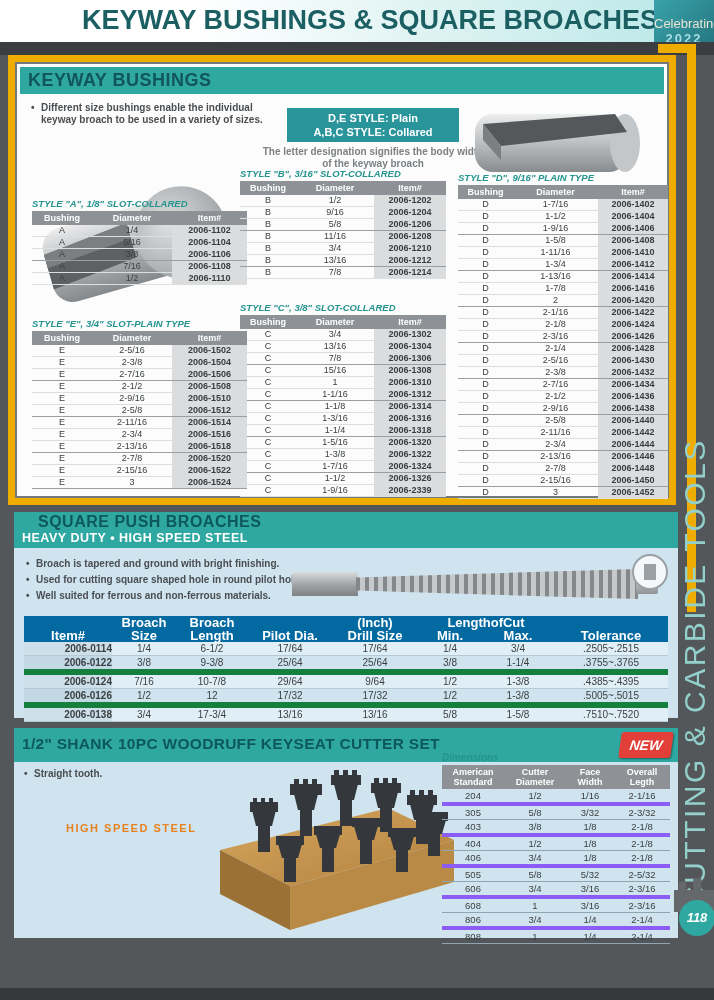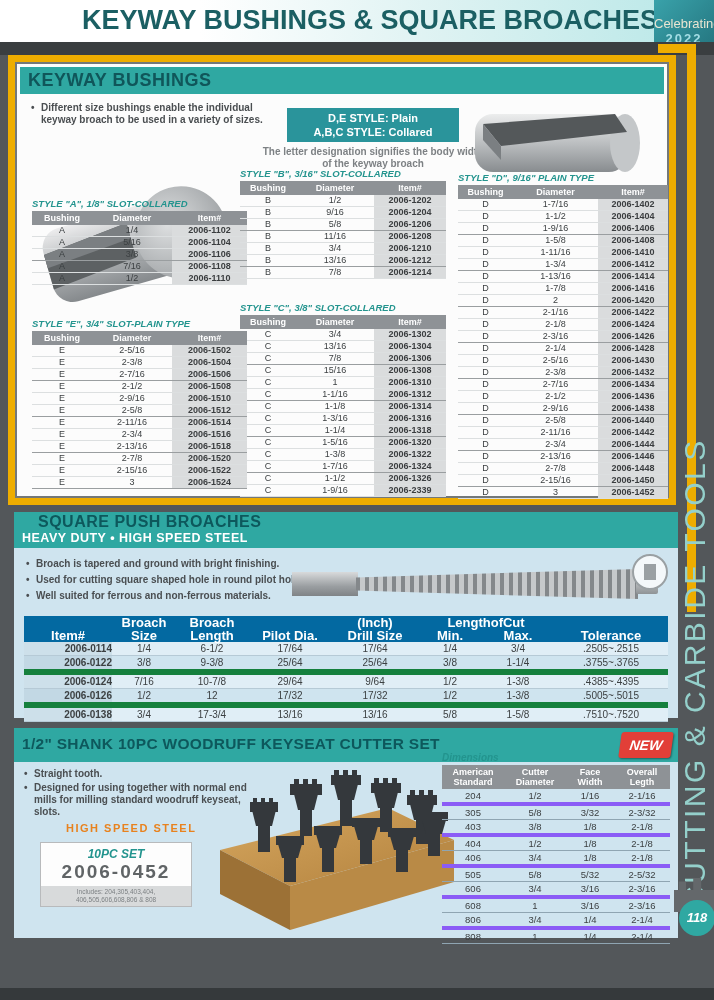--- a/index.html
+++ b/index.html
@@ -707,28 +707,22 @@
 
   <div class="wd-sec">
     <div class="wd-band">
       <div class="wd-title">1/2" SHANK 10PC WOODRUFF KEYSEAT CUTTER SET</div>
     </div>
     <div class="new-badge">
       <span>NEW</span>
     </div>
     <ul class="wd-bullets">
       <li>Straight tooth.</li>
-      <li>Designed for using together with normal end mills for milling standard woodruff keyseat, slots.</li>
     </ul>
     <div class="hss">HIGH SPEED STEEL</div>
-    <div class="set-box">
-      <div class="set-label">10PC SET</div>
-      <div class="set-item">2006-0452</div>
-      <div class="includes">Includes: 204,305,403,404, 406,505,606,608,806 &amp; 808</div>
-    </div>
 
     <svg class="wd-img" viewBox="0 0 286 188">
       <defs>
         <linearGradient id="wood1" x1="0" y1="0" x2="1" y2="1">
           <stop offset="0" stop-color="#d6a75f"></stop>
             <stop offset="1" stop-color="#b2813d"></stop>
         </linearGradient>
       </defs>
       <polygon points="38,104 206,62 272,94 108,140" fill="url(#wood1)"></polygon>
       <polygon points="38,104 108,140 108,184 38,148" fill="#9c7136"></polygon>

